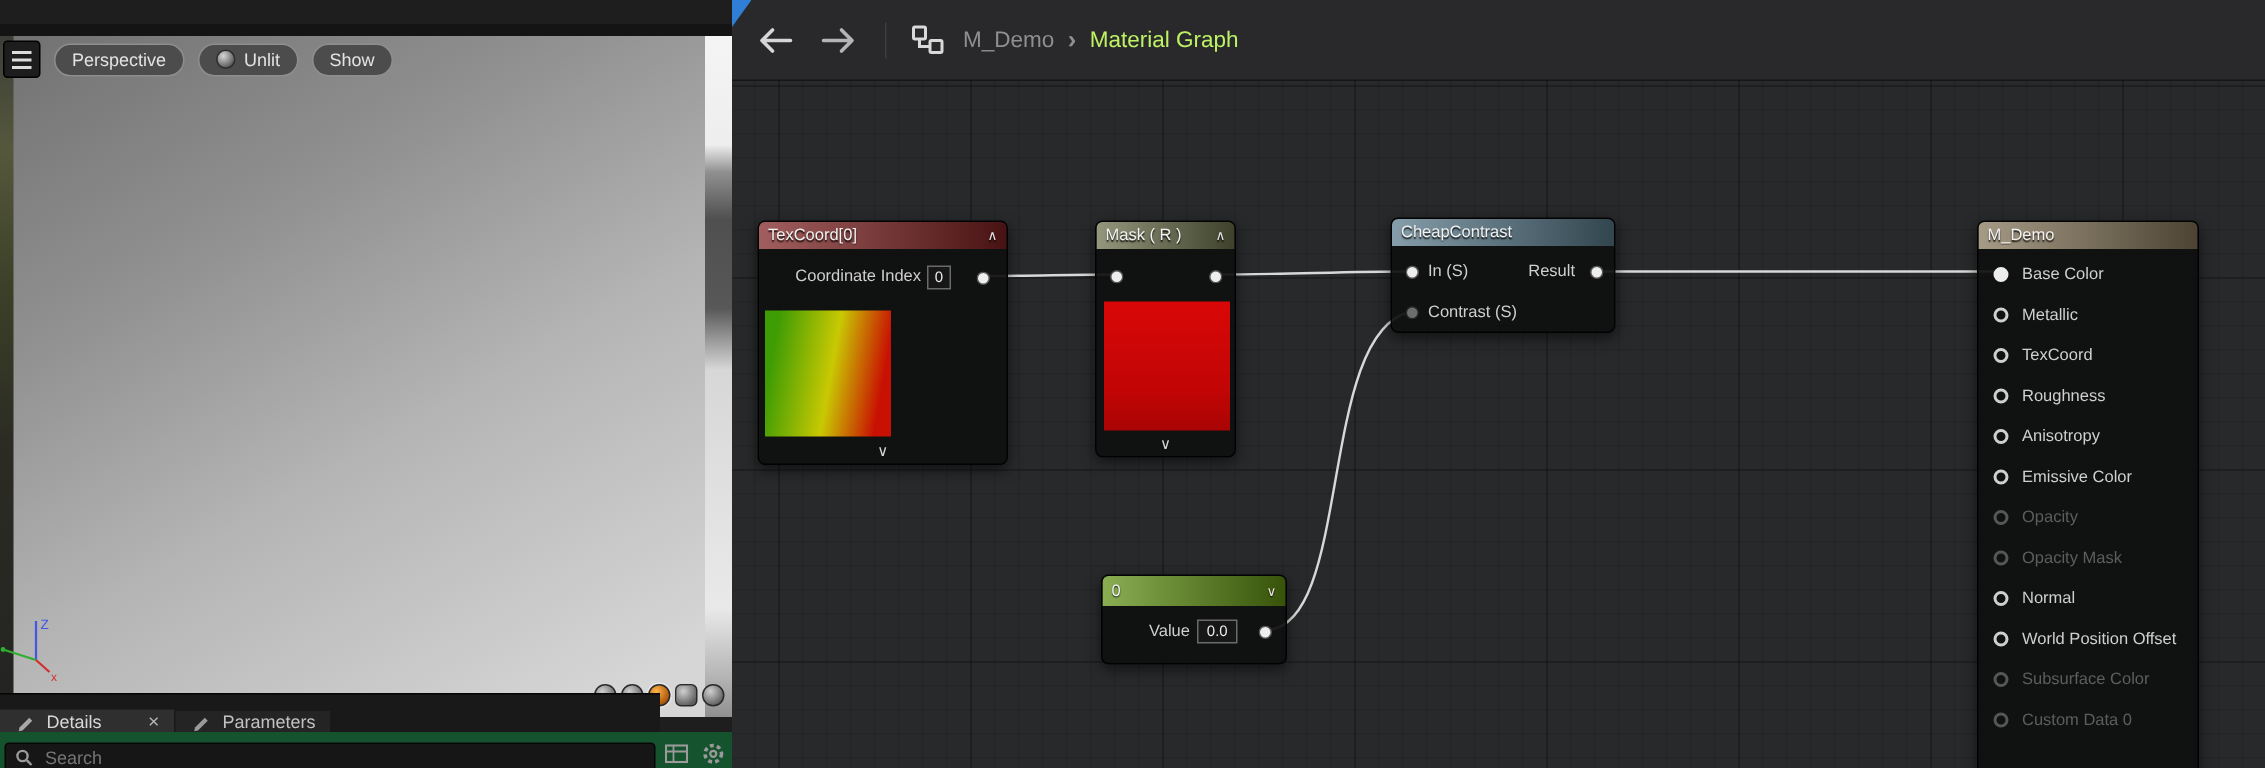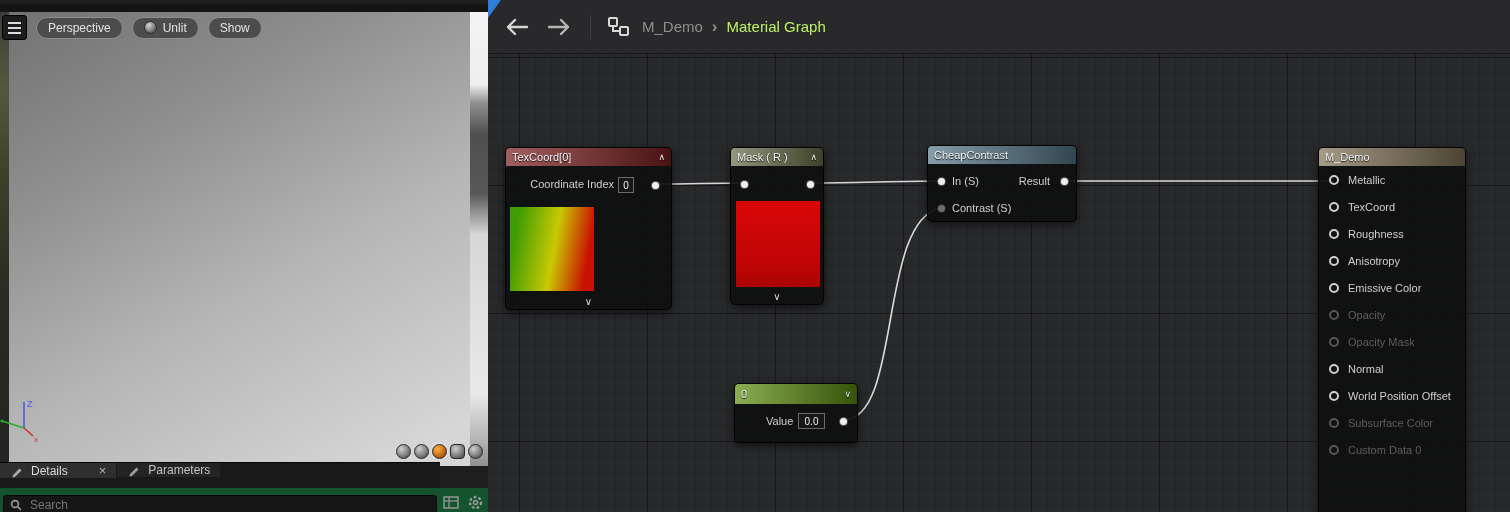--- a/index.html
+++ b/index.html
@@ -1,21 +1,21 @@
 <!DOCTYPE html>
 <html><head>
 <meta charset="utf-8">
 <style>
   html,body{margin:0;padding:0}
   body{width:1510px;height:512px;position:relative;overflow:hidden;background:#1e1e1e;font-family:"Liberation Sans",sans-serif}
   *{box-sizing:border-box}
   button{font-family:inherit;border:none;background:none;padding:0;color:inherit}
 
   
-  #viewport{position:absolute;left:0;top:4px;width:488px;height:462px;overflow:hidden;
+  #viewport{position:absolute;left:0;top:16px;width:488px;height:462px;overflow:hidden;
     background:linear-gradient(150deg,#707070 0%,#909090 30%,#b5b5b5 58%,#d6d6d6 92%)}
   #vp-top-edge{position:absolute;left:0;top:0;width:488px;height:8px;background:#141414}
   #vp-left-sliver{position:absolute;left:0;top:0;width:9px;height:462px;
     background:linear-gradient(180deg,#3b3b38 0%,#55583c 18%,#3c4028 38%,#2c2c24 60%,#232322 100%)}
   #vp-right-sliver{position:absolute;left:470px;top:8px;width:18px;height:454px;
     background:linear-gradient(180deg,#f4f4f4 0%,#eeeeee 16%,#909090 20%,#4f4f4f 27%,#585858 40%,#d7d7d7 49%,#e9e9e9 84%,#b5b5b5 94%,#909090 100%)}
 
   .vp-toolbar{position:absolute;left:2px;top:11px;display:flex;align-items:center;gap:9px}
   .menu-btn{width:25px;height:25px;border-radius:3px;background:#1d1d1d;border:1px solid #000;
     display:flex;justify-content:center;align-items:center}
@@ -28,21 +28,21 @@
 
   #gizmo{position:absolute;left:0;top:388px}
 
   #mesh-buttons{position:absolute;left:396px;top:440px;display:flex;gap:3px;align-items:center}
   .mesh-btn{width:15px;height:15px;border-radius:50%;
     background:radial-gradient(circle at 35% 30%,#cfcfcf,#5f5f5f 78%);border:1px solid #2a2a2a}
   .mesh-btn.cube{border-radius:4px}
   .mesh-btn.selected{background:radial-gradient(circle at 35% 30%,#ffb347,#a44c06 80%);box-shadow:0 0 0 1px #e8e8e8}
 
   
-  #tabbar{position:absolute;left:0;top:462px;width:440px;height:26px;background:#191919;border-top:1px solid #050505;display:flex;align-items:flex-start}
+  #tabbar{position:absolute;left:0;top:462px;width:440px;height:26px;background:#191919;border-top:1px solid #050505;display:flex;align-items:flex-end}
   .tab{display:flex;align-items:center;gap:7px;padding:0 10px;font-size:12px;color:#d8d8d8}
   .tab.active{background:#2f2f2f}
   .tab.idle{background:#242424;color:#c2c2c2}
   .tab-close{margin-left:24px;color:#b5b5b5;font-size:13px}
   .tab-divider{width:1px;background:#050505}
 
   #searchrow{position:absolute;left:0;top:488px;width:488px;height:24px;background:#14532d}
   #searchbox{position:absolute;left:3px;top:7px;width:434px;height:20px;background:#161616;
     border:1px solid #060606;border-radius:3px;display:flex;align-items:center;gap:6px;padding:0 6px}
   #searchbox input{flex:1;background:transparent;border:0;outline:0;color:#cfcfcf;font-size:12px}
@@ -282,20 +282,24 @@
     </div>
     <span class="node-label" id="sc-lbl">Value</span>
     <input id="sc-value" value="0.0" style="">
     <span class="pin" id="sc-pin"></span>
   </div>
 
   <div class="node" id="node-material">
     <div class="node-header" style="background-color: rgb(131, 116, 87);">
       <span class="node-title">M_Demo</span>
     </div>
+    <div class="mat-row connected first">
+      <span class="mpin"></span>
+      <span class="node-label">Base Color</span>
+    </div>
     <div class="mat-row">
       <span class="mpin"></span>
       <span class="node-label">Metallic</span>
     </div>
     <div class="mat-row">
       <span class="mpin"></span>
       <span class="node-label">TexCoord</span>
     </div>
     <div class="mat-row">
       <span class="mpin"></span>

